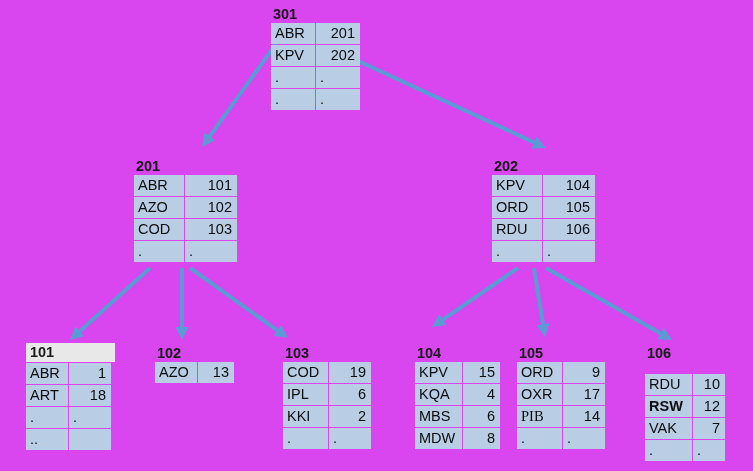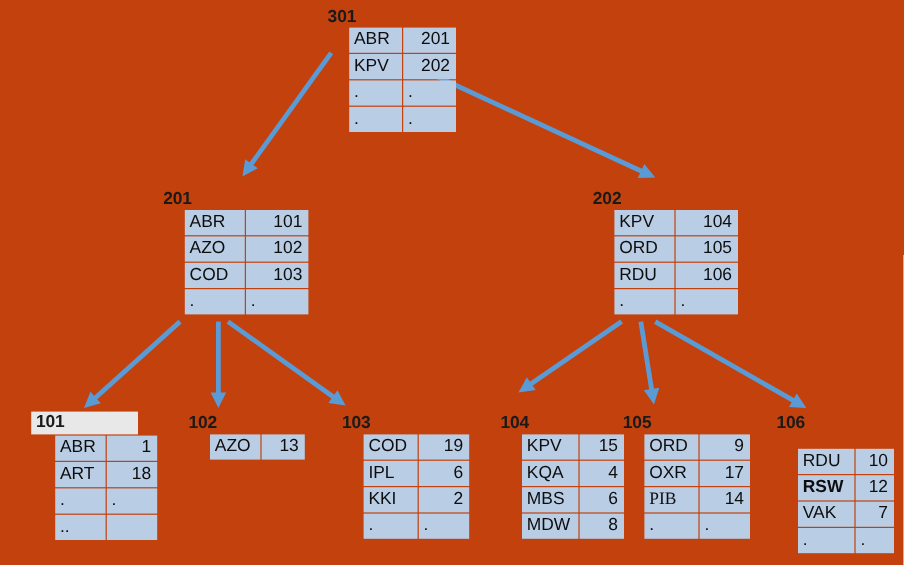--- a/index.html
+++ b/index.html
@@ -4,21 +4,21 @@
 <style>
   html, body {
     margin: 0;
     padding: 0;
     background: #ffffff;
   }
   #canvas {
     position: relative;
     width: 753px;
     height: 471px;
-    background: #c2410c;
+    background: #d946ef;
     font-family: "Liberation Sans", sans-serif;
     overflow: hidden;
   }
   #arrow-layer {
     position: absolute;
     left: 0;
     top: 0;
     width: 753px;
     height: 471px;
     pointer-events: none;
@@ -45,21 +45,20 @@
   }
   .table {
     display: flex;
     flex-direction: column;
     gap: 1px;
   }
   .row {
     display: flex;
     gap: 1px;
     height: 21px;
-    margin-left: 20px;
   }
   .cell {
     background: #b9cde5;
     font-size: 14.5px;
     color: #0d0d0d;
     line-height: 21px;
     box-sizing: border-box;
     overflow: hidden;
     white-space: nowrap;
   }

